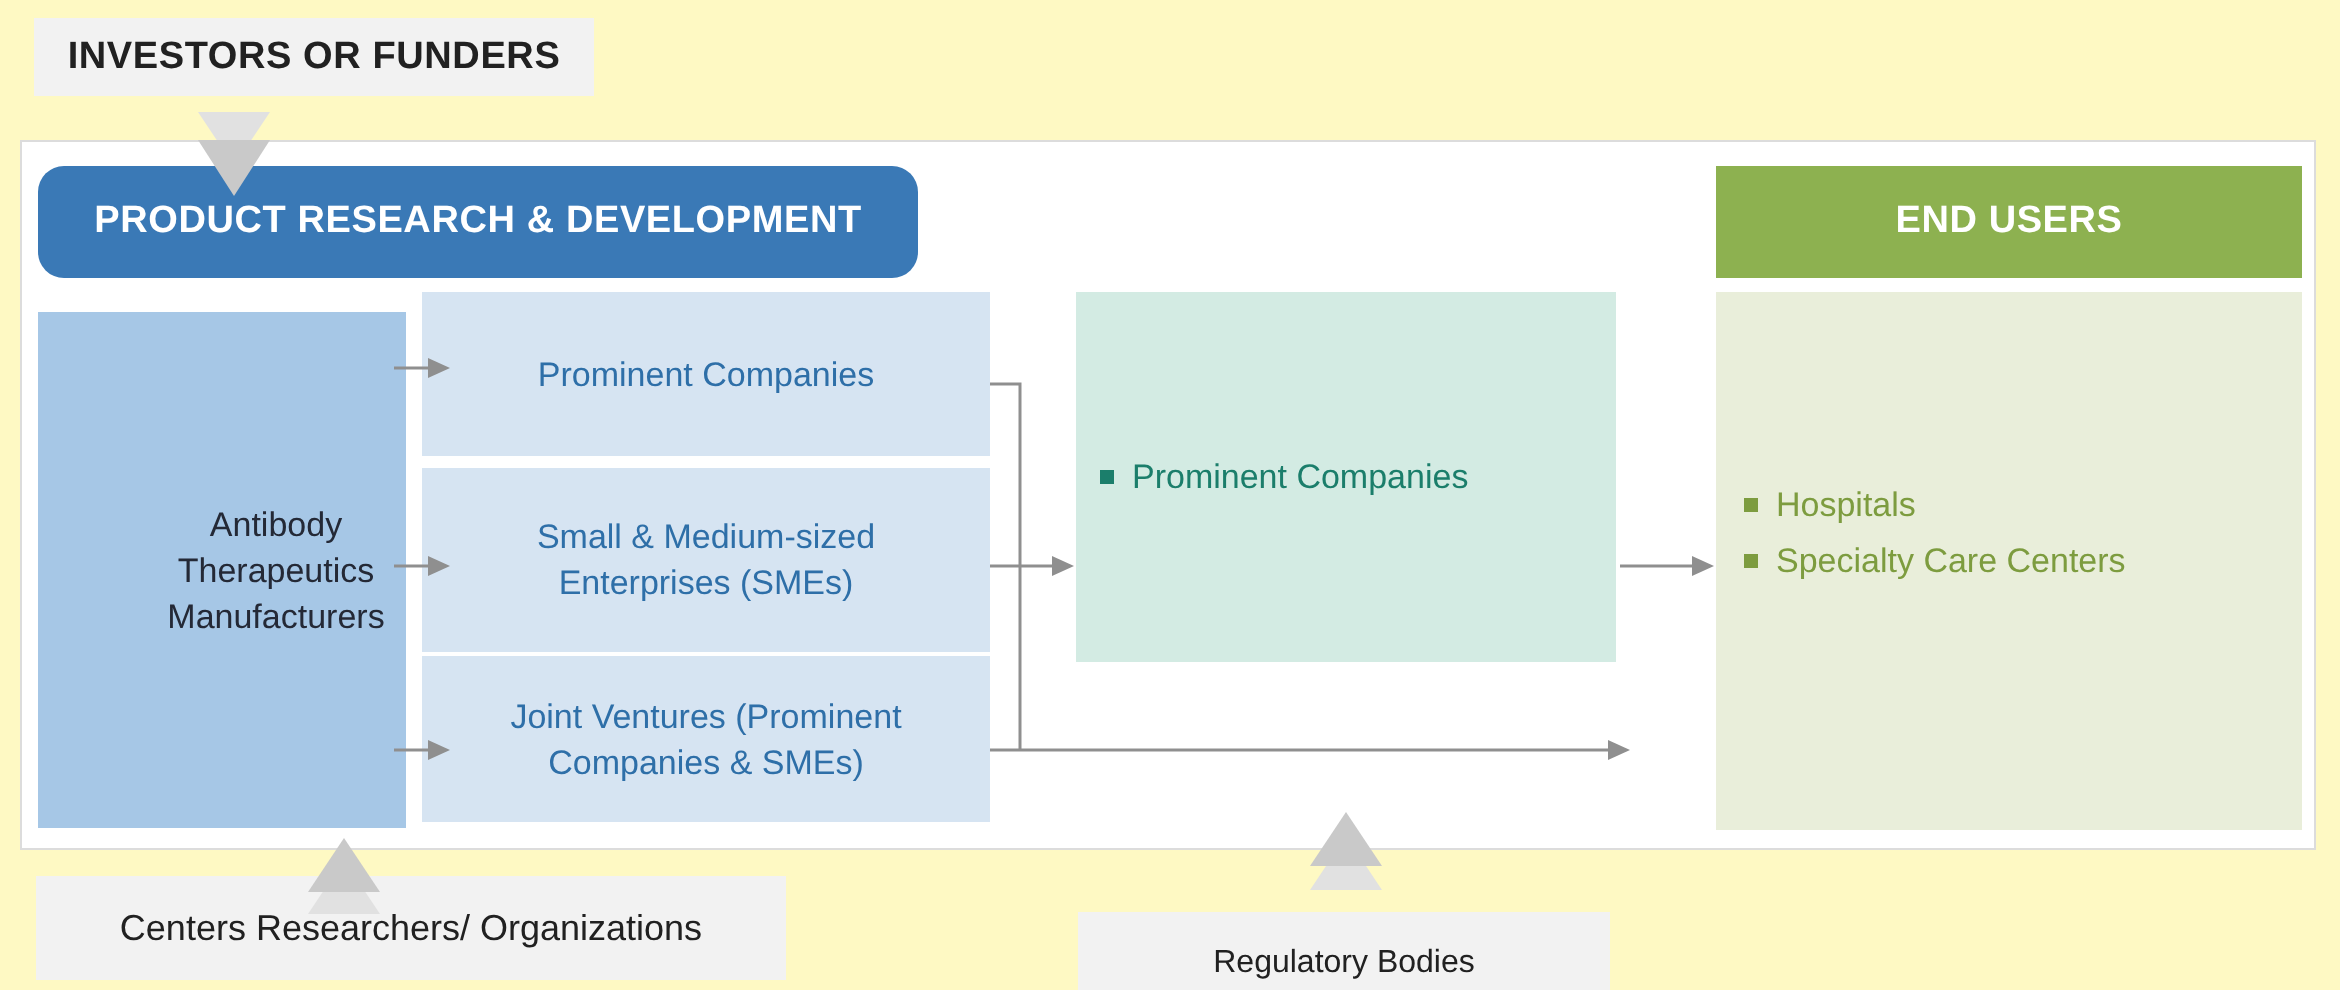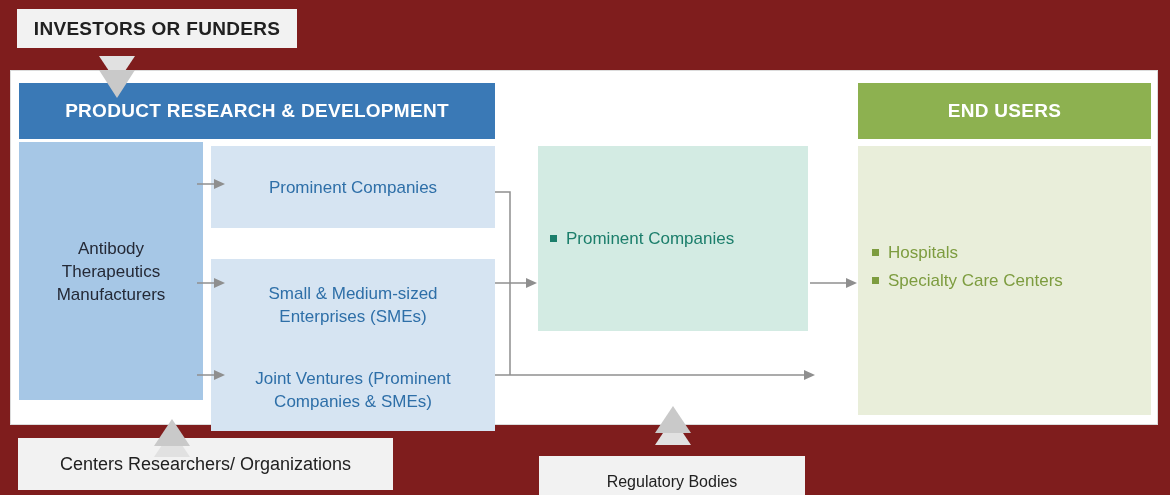--- a/index.html
+++ b/index.html
@@ -1,51 +1,51 @@
 <!DOCTYPE html>
 <html><head>
 <meta charset="utf-8">
 <style>
   html,body { margin:0; padding:0; background:#ffffff; }
   .canvas {
-    position:relative; width:1170px; height:495px; background:#7f1d1d;
+    position:relative; width:1170px; height:495px; background:#fef9c3;
     font-family:"Liberation Sans", sans-serif; overflow:hidden;
   }
   .gray-label {
     position:absolute; background:#f2f2f2; color:#212121;
     display:flex; align-items:center; justify-content:center;
   }
   .investors { left:17px; top:9px; width:280px; height:39px;
     font-weight:bold; font-size:19px; letter-spacing:0.3px; }
   .academic  { left:18px; top:438px; width:375px; height:52px; font-size:18px; }
   .regulatory{ left:539px; top:456px; width:266px; height:52px; font-size:16px; }
 
   .container {
     position:absolute; left:10px; top:70px; width:1148px; height:355px;
     background:#ffffff; border:1px solid #dcdcdc; box-sizing:border-box;
   }
   .hdr {
     position:absolute; height:56px; display:flex; align-items:center; justify-content:center;
     color:#ffffff; font-weight:bold; font-size:19px; letter-spacing:0.3px; text-align:center;
   }
-  .hdr-rnd  { left:19px;  top:83px; width:476px; background:#3a79b6; }
+  .hdr-rnd  { left:19px;  top:83px; width:440px; background:#3a79b6;border-radius:13px; }
   .hdr-dist { left:538px; top:83px; width:272px; background:#2fa18a; }
   .hdr-end  { left:858px; top:83px; width:293px; background:#8db150;text-align:center; }
 
   .box {
     position:absolute; display:flex; align-items:center; justify-content:center;
     text-align:center; font-size:17px; line-height:23px; box-sizing:border-box;
   }
-  .manufacturer { left:19px; top:142px; width:184px; height:258px; background:#a6c7e6; color:#242936; }
+  .manufacturer { left:19px; top:156px; width:184px; height:258px; background:#a6c7e6; color:#242936;justify-content:flex-end; }
   .manufacturer span { max-width:130px; }
   .entity  { left:211px; width:284px; background:#d6e4f2; color:#2e6fa8; }
   .entity span { max-width:205px; }
   .entity1 { top:146px; height:82px; }
-  .entity2 { top:234px; height:92px;margin-top:25px; }
-  .entity3 { top:348px; height:83px; }
+  .entity2 { top:234px; height:92px; }
+  .entity3 { top:328px; height:83px; }
 
   .dist-box {
     position:absolute; left:538px; top:146px; width:270px; height:185px;
     background:#d3ebe3; color:#1b7e6b;
     display:flex; flex-direction:column; justify-content:center; align-items:flex-start;
     padding-left:12px; box-sizing:border-box;
   }
   .end-box {
     position:absolute; left:858px; top:146px; width:293px; height:269px;
     background:#e9eeda; color:#7d9c3f;

